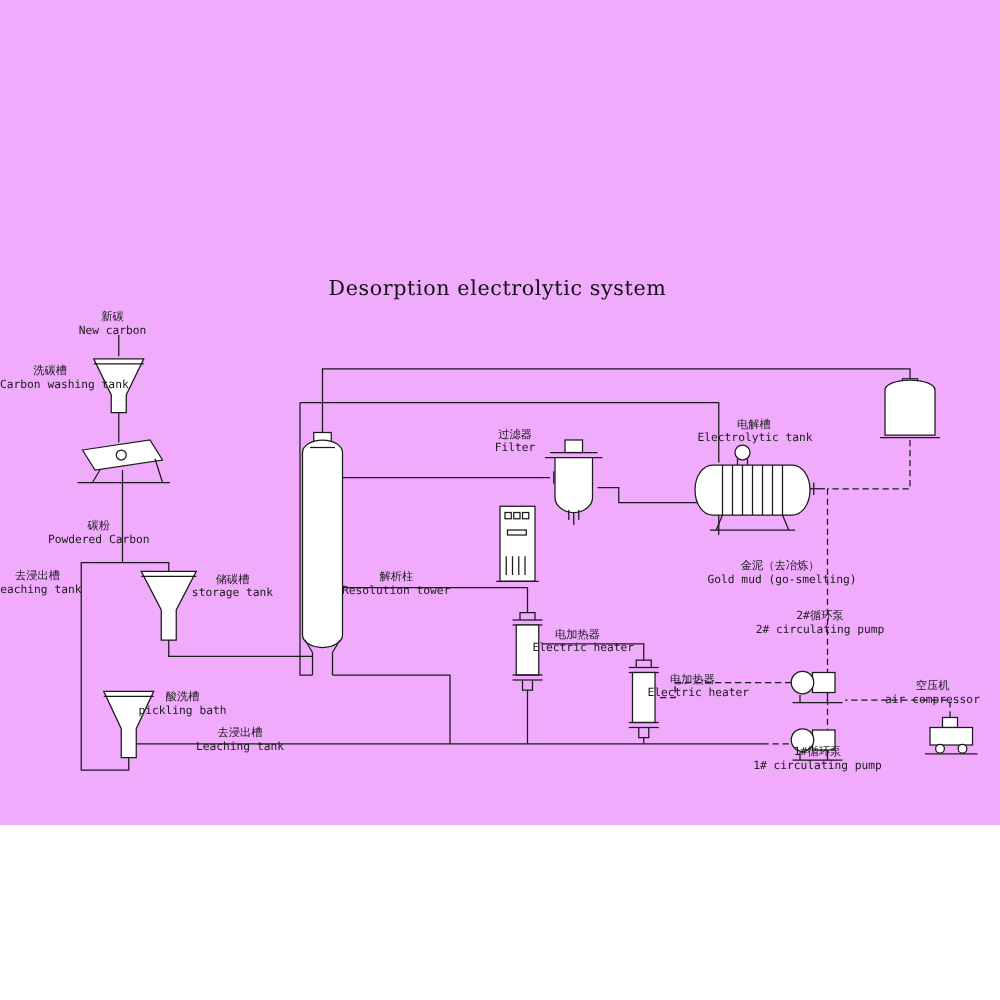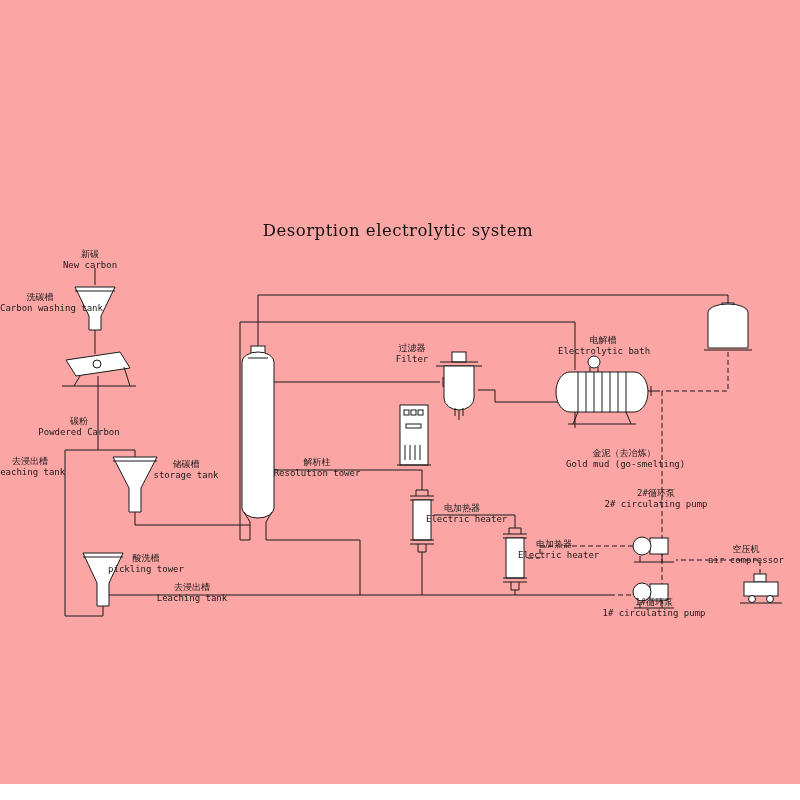--- a/index.html
+++ b/index.html
@@ -1,16 +1,16 @@
 <!DOCTYPE html>
 <html><head>
 <meta charset="utf-8">
 <style>
   html,body { margin:0; padding:0; background:#fff; }
-  .canvas { position:relative; width:800px; height:784px; background:#fca5a5; overflow:hidden;
+  .canvas { position:relative; width:800px; height:660px; background:#f0abfc; overflow:hidden;
             font-family:"DejaVu Sans Mono", monospace; color:#1a1a1a; }
   .canvas svg { position:absolute; left:0; top:0; }
   .title { position:absolute; font-family:"DejaVu Serif", serif; font-size:16.5px;
            letter-spacing:.5px; text-align:center; color:#111; font-weight:500; }
   .lbl { position:absolute; font-size:9px; line-height:11px; text-align:center; }
   .lbl div { white-space:nowrap; }
   svg path, svg line, svg polygon, svg rect, svg circle { stroke:#1a1a1a; stroke-width:1; fill:none; }
   svg .f { fill:#ffffff; }
   svg .dash { stroke-dasharray:5 3; }
 </style>
@@ -188,21 +188,21 @@
   </div>
 
   <div class="lbl" style="left:382px;top:343px;width:60px">
     <div>过滤器</div>
     <div>Filter</div>
   </div>
 
 
   <div class="lbl" style="left:558px;top:335px;width:90px">
     <div>电解槽</div>
-    <div>Electrolytic bath</div>
+    <div>Electrolytic tank</div>
   </div>
 
   <div class="lbl" style="left:566px;top:448px;width:116px">
     <div>金泥（去冶炼）</div>
     <div>Gold mud (go-smelting)</div>
   </div>
 
 
   <div class="lbl" style="left:426px;top:503px;width:72px">
     <div>电加热器</div>
@@ -224,21 +224,21 @@
     <div>air compressor</div>
   </div>
 
   <div class="lbl" style="left:600px;top:597px;width:108px">
     <div>1#循环泵</div>
     <div>1# circulating pump</div>
   </div>
 
   <div class="lbl" style="left:108px;top:553px;width:76px">
     <div>酸洗槽</div>
-    <div>pickling tower</div>
+    <div>pickling bath</div>
   </div>
 
   <div class="lbl" style="left:154px;top:582px;width:76px">
     <div>去浸出槽</div>
     <div>Leaching tank</div>
   </div>
 
 </div>
 
 </body></html>

